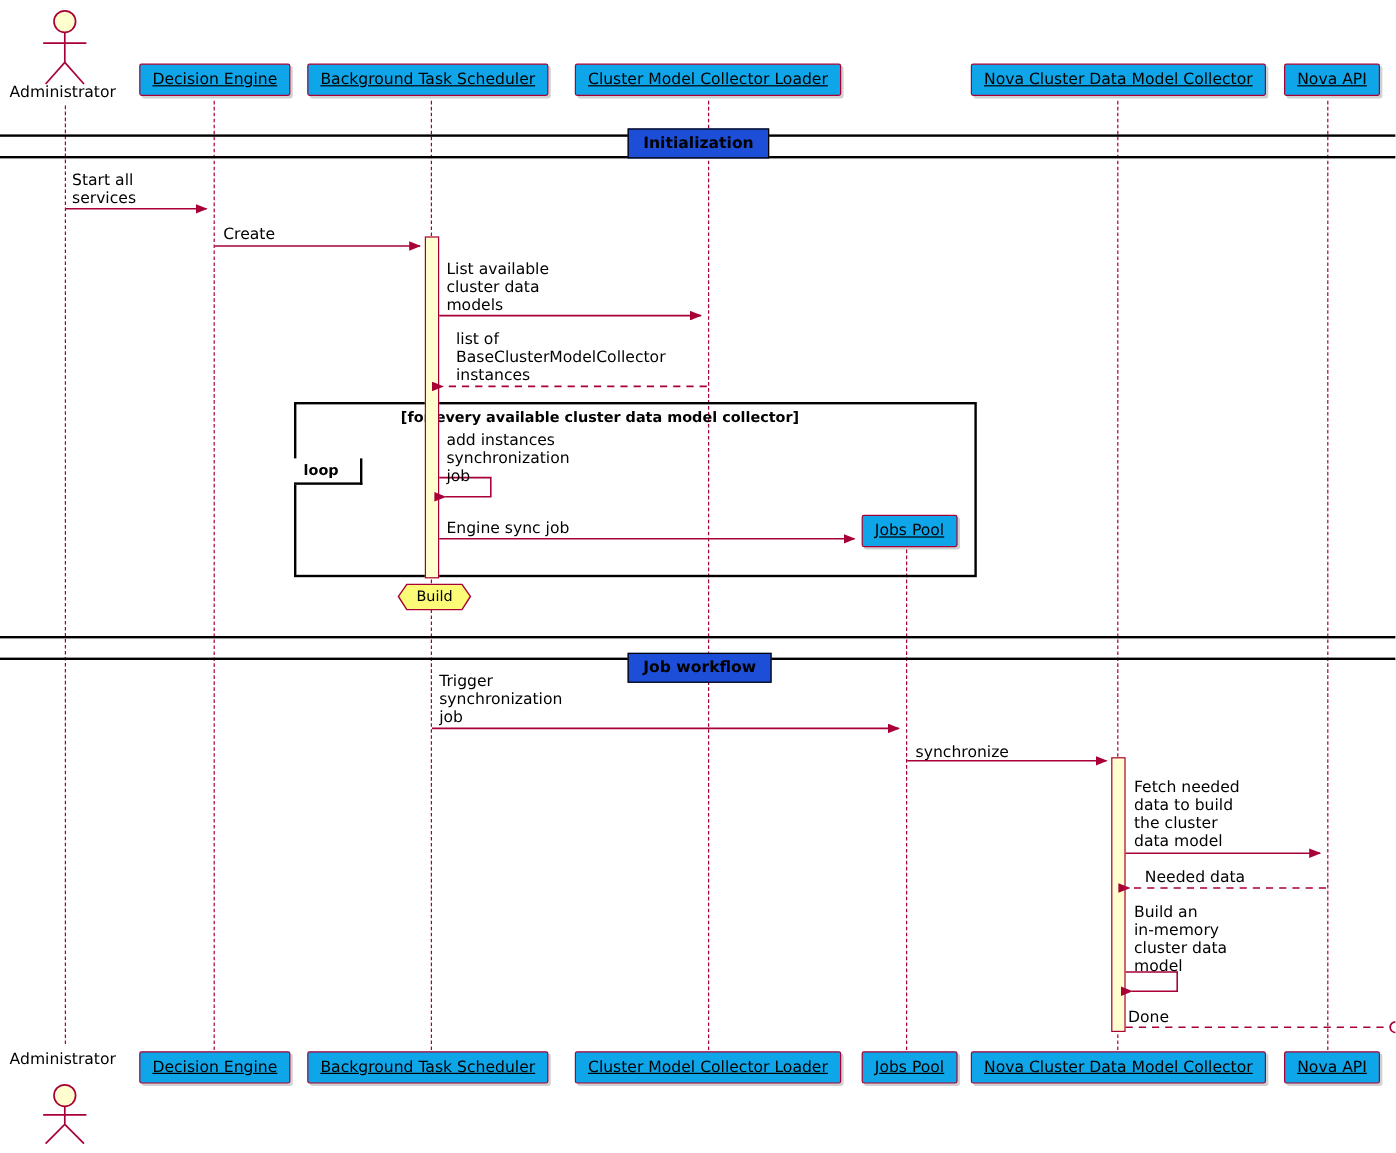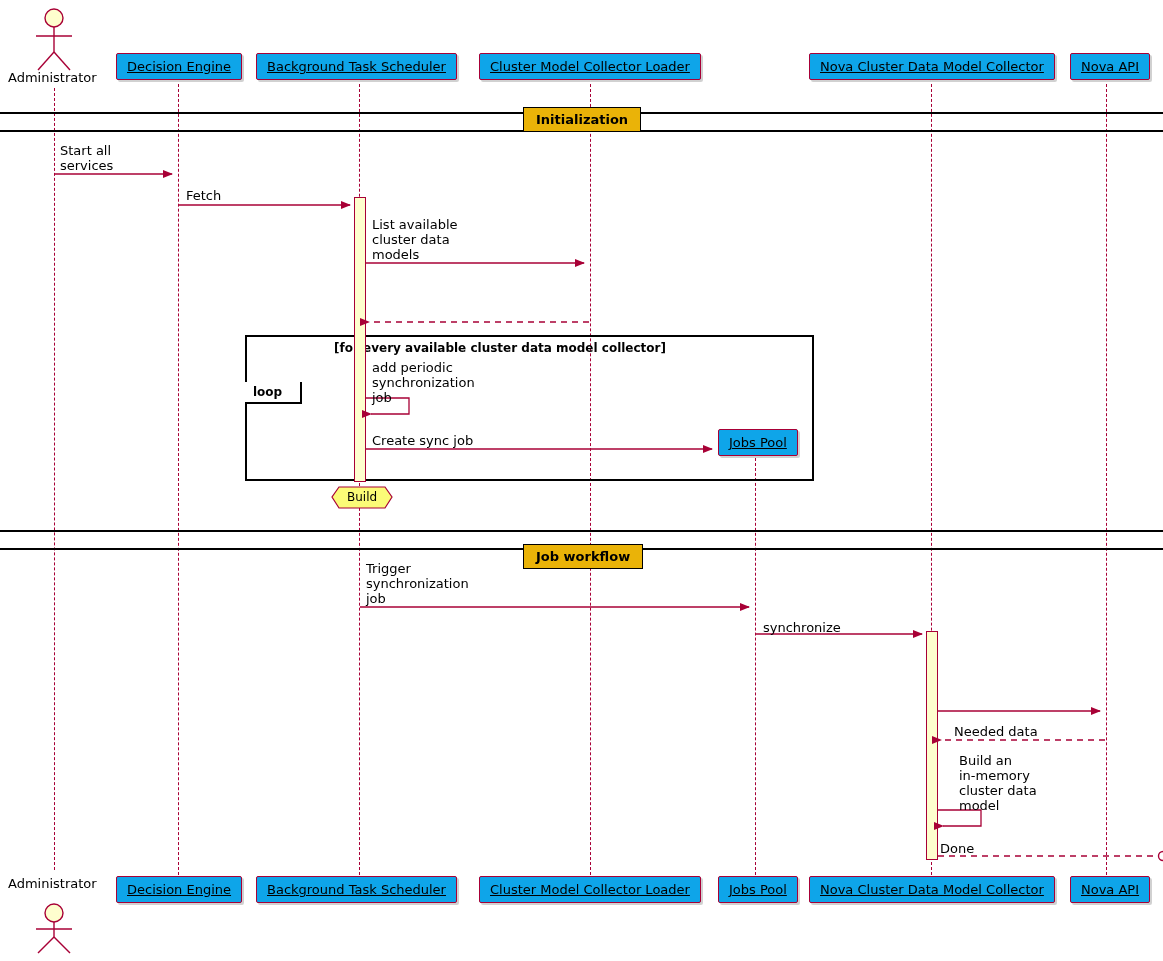--- a/index.html
+++ b/index.html
@@ -11,21 +11,21 @@
     padding:6px 10px;border-radius:2px;
     box-shadow:2px 2px 0px rgba(0,0,0,0.18);
     white-space:nowrap;
     text-decoration:underline;
   }
   .lifeline-line{position:absolute;width:0;border-left:1px dashed #A80036;}
   .actor-label{position:absolute;font-size:13px;color:#000;white-space:nowrap;}
   .msg-label{position:absolute;font-size:13px;color:#000;line-height:15px;white-space:pre;}
   .activation{position:absolute;background:#FEFECE;border:1px solid #A80036;}
   .sep-line{position:absolute;height:0;border-top:2px solid #000;}
-  .sep-box{position:absolute;background:#eab308;border:1px solid #000;
+  .sep-box{position:absolute;background:#1d4ed8;border:1px solid #000;
     font-size:13px;font-weight:bold;color:#000;padding:4px 12px;white-space:nowrap;}
   .frame{position:absolute;border:2px solid #000;background:transparent;}
   .frame-tab{position:absolute;border:2px solid #000;border-top:none;border-left:none;
     background:#fff;font-size:12px;font-weight:bold;padding:3px 18px 3px 8px;margin-top:47px;}
   .frame-cond{position:absolute;font-size:12px;font-weight:bold;color:#000;white-space:nowrap;}
   svg.overlay{position:absolute;left:0;top:0;width:1163px;height:961px;pointer-events:none;}
 </style>
 </head>
 <body>
 
@@ -122,34 +122,41 @@
     <line x1="1105" y1="740" x2="941" y2="740" stroke="#A80036" stroke-width="1.3" stroke-dasharray="6,5" marker-end="url(#arrowSolidL)"></line>
     
     <polyline points="938,810 981,810 981,826 943,826" fill="none" stroke="#A80036" stroke-width="1.3" marker-end="url(#arrowSolidL)"></polyline>
     
     <line x1="938" y1="856" x2="1159" y2="856" stroke="#A80036" stroke-width="1.3" stroke-dasharray="6,5"></line>
     <circle cx="1163" cy="856" r="4.5" fill="#FFFFFF" stroke="#A80036" stroke-width="1.4"></circle>
   </svg>
 
   <div class="msg-label" style="left:60px;top:143px;">Start all
 services</div>
-  <div class="msg-label" style="left:186px;top:188px;">Fetch</div>
+  <div class="msg-label" style="left:186px;top:188px;">Create</div>
   <div class="msg-label" style="left:372px;top:217px;">List available
 cluster data
 models</div>
-  <div class="msg-label" style="left:372px;top:360px;">add periodic
+  <div class="msg-label" style="left:380px;top:276px;">list of
+BaseClusterModelCollector
+instances</div>
+  <div class="msg-label" style="left:372px;top:360px;">add instances
 synchronization
 job</div>
-  <div class="msg-label" style="left:372px;top:433px;">Create sync job</div>
+  <div class="msg-label" style="left:372px;top:433px;">Engine sync job</div>
   <div class="msg-label" style="left:366px;top:561px;">Trigger
 synchronization
 job</div>
   <div class="msg-label" style="left:763px;top:620px;">synchronize</div>
+  <div class="msg-label" style="left:945px;top:649px;">Fetch needed
+data to build
+the cluster
+data model</div>
   <div class="msg-label" style="left:954px;top:724px;">Needed data</div>
-  <div class="msg-label" style="left:945px;top:753px;margin-left:14px;">Build an
+  <div class="msg-label" style="left:945px;top:753px;">Build an
 in-memory
 cluster data
 model</div>
   <div class="msg-label" style="left:940px;top:841px;text-align:right;">Done</div>
 
   <svg class="overlay">
     <polygon points="339,487 385,487 392,497 385,508 339,508 332,497" fill="#FBFB77" stroke="#A80036" stroke-width="1.2"></polygon>
   </svg>
   <div class="msg-label" style="left:347px;top:490px;font-size:12px;">Build</div>
 

